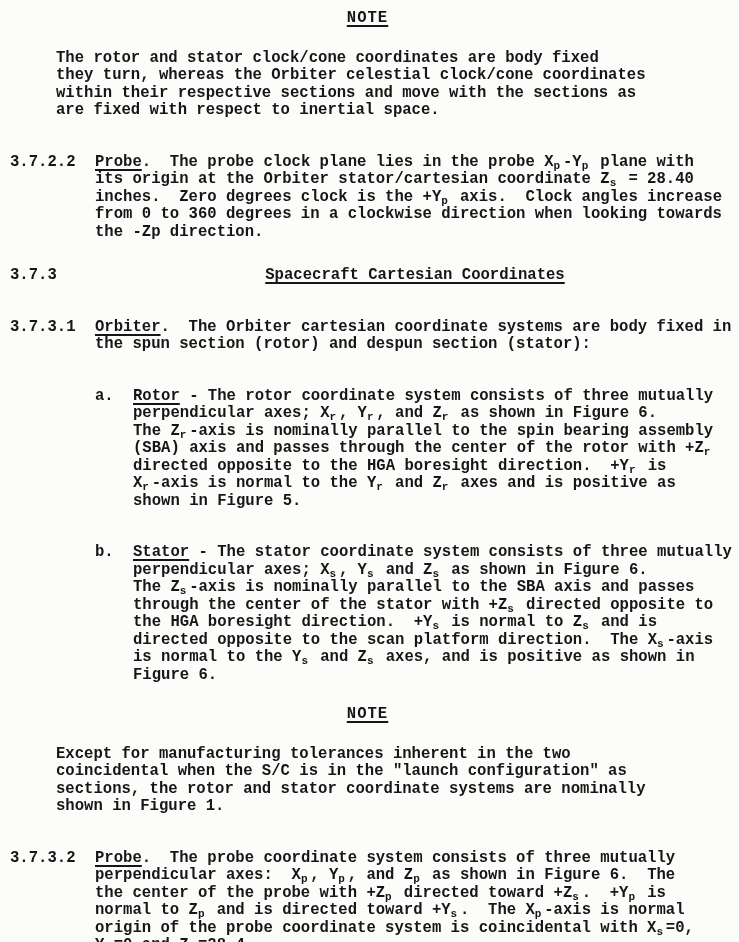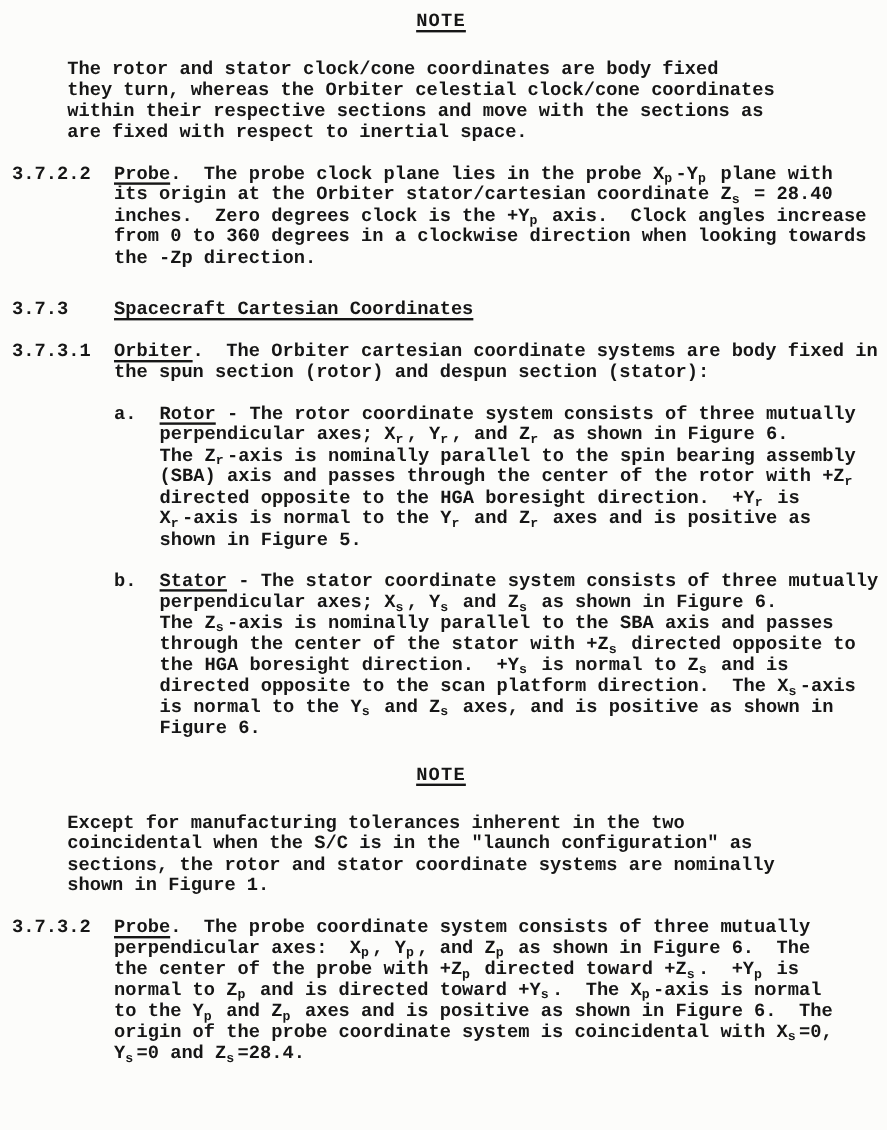--- a/index.html
+++ b/index.html
@@ -12,31 +12,31 @@
     line-height:17.5px;
     color:#161616;
     overflow:hidden;
   }
   #page{
     position:relative;
     width:735px;height:942px;
     padding-top:10px;
     box-sizing:border-box;
   }
-  .block{margin-top:17px;}
+  .block{margin-top:34px;}
   .block:first-child{margin-top:0;}
   .note-heading{
     margin-top:22px;
     text-align:center;
   }
   .note-heading .ul{letter-spacing:1px;}
   .note-body{margin-top:22px;margin-left:56px;}
   .section{position:relative;margin-left:95px;}
   .section-number{position:absolute;left:-85px;top:0;white-space:pre;}
-  .section-heading{position:relative;margin-left:95px;margin-top:26px;}
+  .section-heading{position:relative;margin-left:95px;margin-top:26px;text-align:center;}
   .list-item{position:relative;margin-left:133px;}
   .item-letter{position:absolute;left:-38px;top:0;white-space:pre;}
   .line{white-space:pre;min-height:17.5px;}
   .ul{
     text-decoration:underline;
     text-decoration-thickness:1.8px;
     text-underline-offset:3px;
   }
   sub{
     font-size:11px;
@@ -98,17 +98,16 @@
       <div class="line">coincidental when the S/C is in the "launch configuration" as</div>
       <div class="line">sections, the rotor and stator coordinate systems are nominally</div>
       <div class="line">shown in Figure 1.</div>
     </div>
     <div class="block section">
       <span class="section-number">3.7.3.2</span>
       <div class="line"><span class="ul">Probe</span>.  The probe coordinate system consists of three mutually</div>
       <div class="line">perpendicular axes:  X<sub>p</sub>, Y<sub>p</sub>, and Z<sub>p</sub> as shown in Figure 6.  The</div>
       <div class="line">the center of the probe with +Z<sub>p</sub> directed toward +Z<sub>s</sub>.  +Y<sub>p</sub> is</div>
       <div class="line">normal to Z<sub>p</sub> and is directed toward +Y<sub>s</sub>.  The X<sub>p</sub>-axis is normal</div>
-      <div class="line">to the Y<sub>p</sub> and Z<sub>p</sub> axes and is positive as shown in Figure 6.  The</div>
       <div class="line">origin of the probe coordinate system is coincidental with X<sub>s</sub>=0,</div>
       <div class="line">Y<sub>s</sub>=0 and Z<sub>s</sub>=28.4.</div>
     </div>
   </div>
 
 </body></html>

